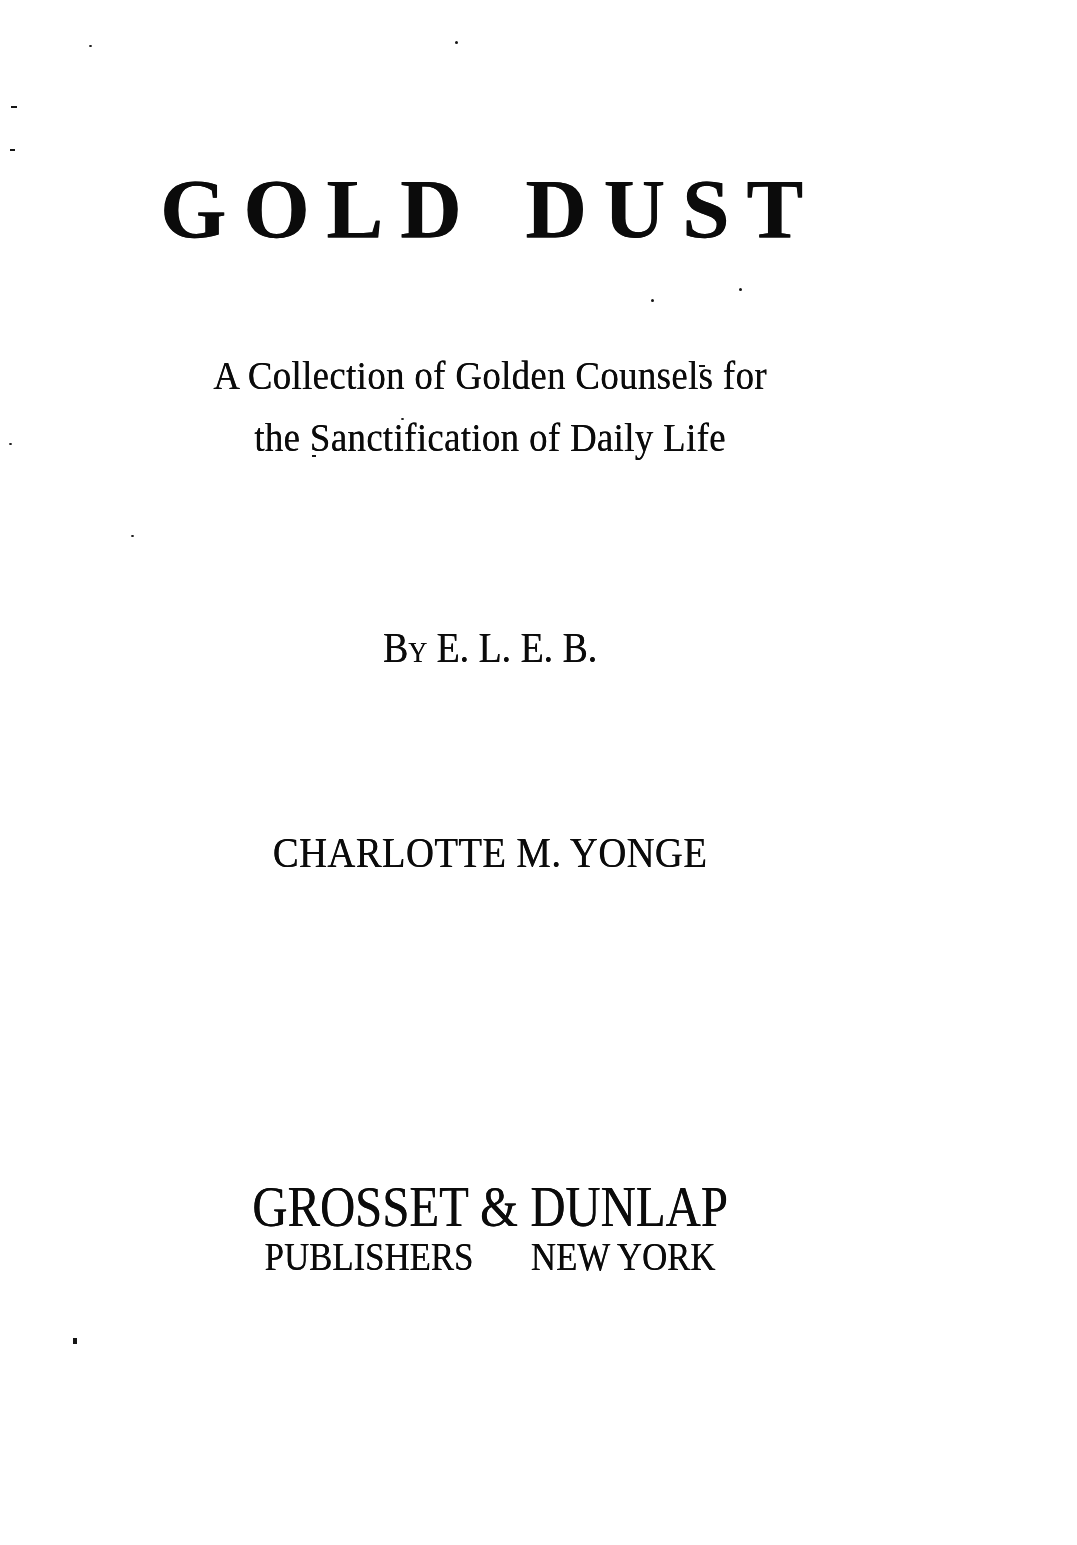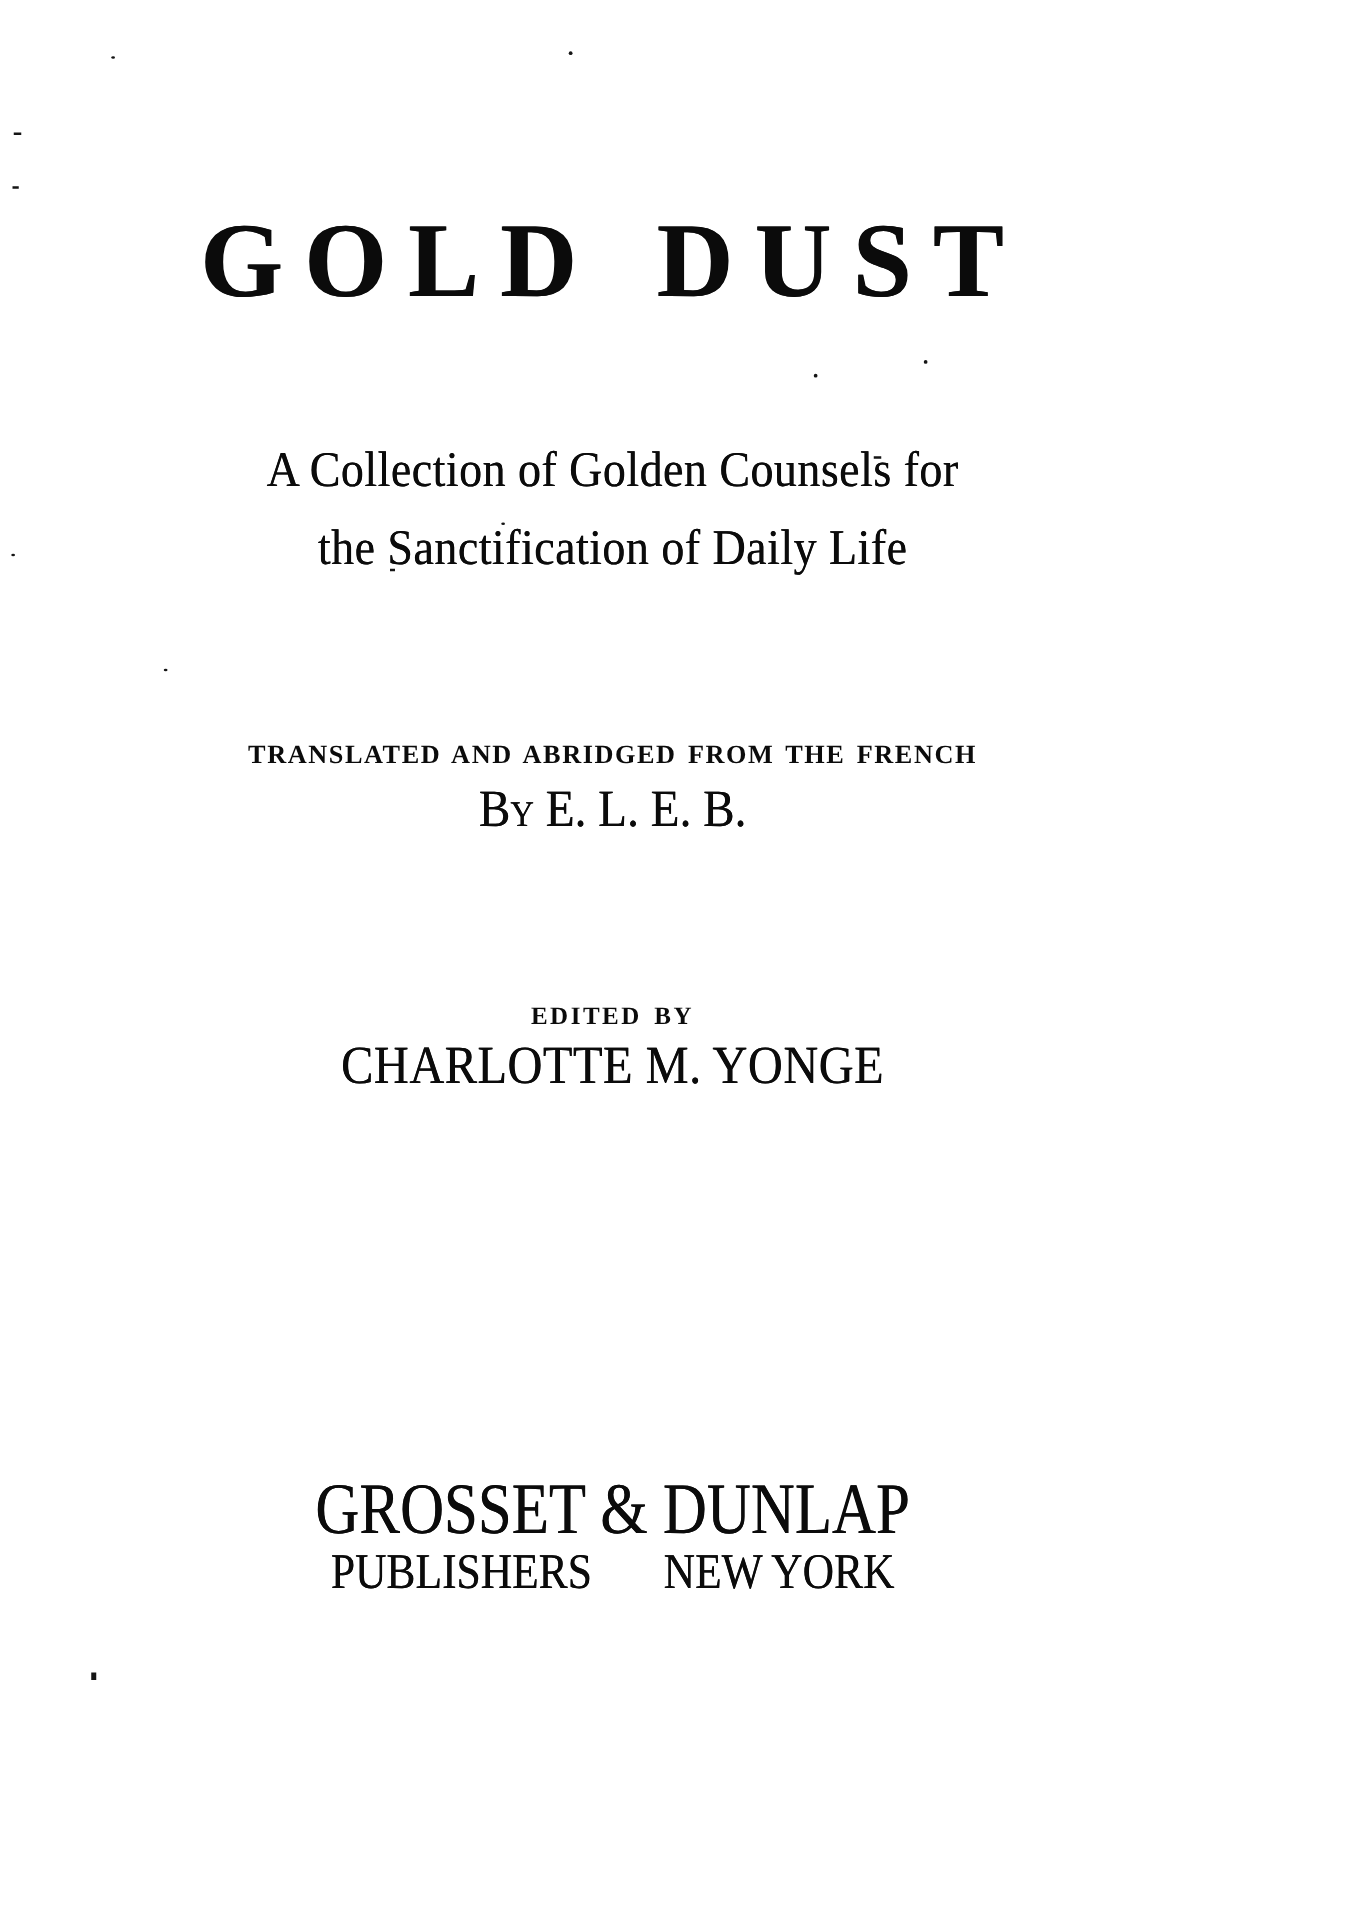--- a/index.html
+++ b/index.html
@@ -102,25 +102,23 @@
 
 <div class="page">
 
   <h1 class="text-col book-title">GOLD DUST</h1>
 
   <div class="text-col subtitle">
     <div>A Collection of Golden Counsels for</div>
     <div>the Sanctification of Daily Life</div>
   </div>
 
-  <div class="text-col translation-credit">TRANSLATED AND ABRIDGED FROM THE FRENCH</div>
 
   <div class="text-col translator-byline">By E. L. E. B.</div>
 
-  <div class="text-col edited-by">EDITED BY</div>
 
   <div class="text-col editor-name">CHARLOTTE M. YONGE</div>
 
   <div class="text-col publisher-name">GROSSET &amp; DUNLAP</div>
 
   <div class="text-col publisher-imprint">
     <span>PUBLISHERS</span><span class="gap"></span><span>NEW YORK</span>
   </div>
 
   <div id="specks">

